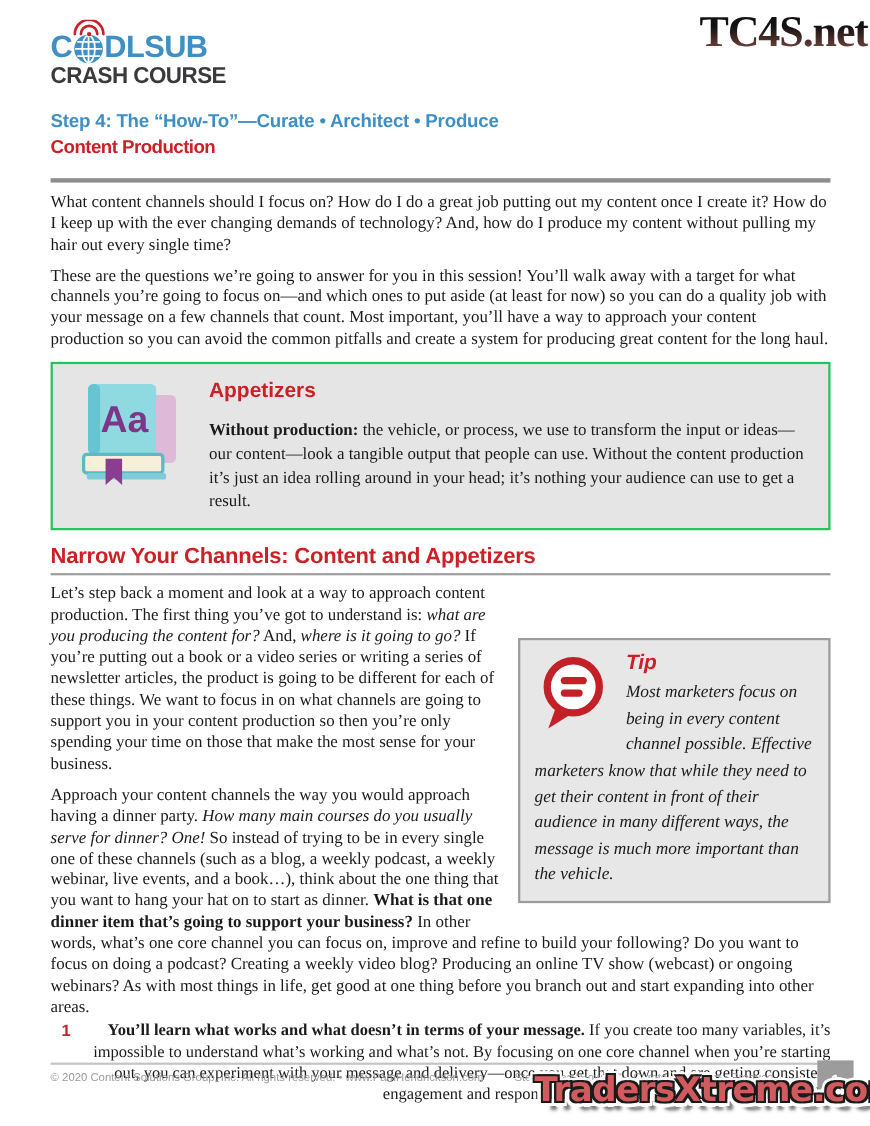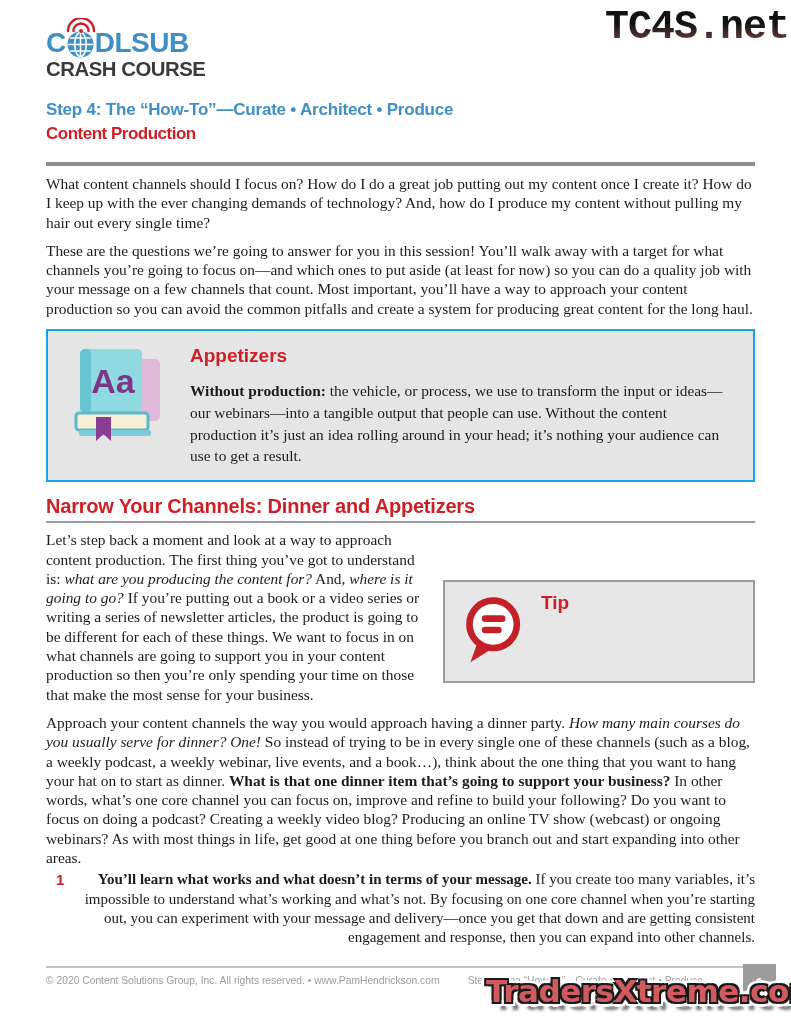--- a/index.html
+++ b/index.html
@@ -27,30 +27,30 @@
   .rule-thick { height:4px; background:#8d8d8d; margin:0 0 8px; }
   .section-h { font-family:"Liberation Sans", sans-serif; font-weight:bold; font-size:20px; color:#cc2027;
                letter-spacing:-0.2px; margin:13px 0 3px; }
   .rule-thin { height:2px; background:#9c9c9c; margin:0 0 7px; }
 
   
   .p { font-size:15.4px; line-height:19.3px; margin:0 0 9px; }
   .p:last-child { margin-bottom:0; }
 
   
-  .def-box { display:flex; align-items:flex-start; gap:18px; border:2px solid #0ea5e9; background:#e5e5e5;
+  .def-box { display:flex; align-items:flex-start; gap:18px; border:2px solid #22c55e; background:#e5e5e5;
              padding:12px 16px 13px 18px; margin:11px 0 0; }
   .def-icon { flex:0 0 auto; }
   .def-text h3 { font-family:"Liberation Sans", sans-serif; font-weight:bold; font-size:19px; color:#cc2027;
                  margin:2px 0 13px; }
   .def-text .p { line-height:21.8px; }
 
   
-  .tip-box { float:right; width:312px; box-sizing:border-box; margin:50px 0 10px 14px;
-             border:2px solid #9c9c9c; background:#e7e7e7; padding:8px 13px 12px; }
+  .tip-box { float:right; width:284px; box-sizing:border-box; margin:50px 0 10px 14px;
+             border:2px solid #9c9c9c; background:#e7e7e7; padding:8px 13px 12px;font-style:italic; }
   .tip-box::after { content:""; display:block; clear:both; }
   .tip-icon { float:left; margin:5px 7px 2px 0; }
   .tip-box h3 { font-family:"Liberation Sans", sans-serif; font-weight:bold; font-size:19px; color:#cc2027;
                 margin:2px 0 4px; }
   .tip-body { font-size:15.8px; line-height:23.6px; }
   .narrow-wrap::after { content:""; display:block; clear:both; }
 
   
   .num-list { margin-top:3px; }
   .num-item { display:flex; margin:0 0 10px; }
@@ -64,21 +64,21 @@
             padding-top:7px; display:flex; justify-content:space-between;
             font-family:"Liberation Sans", sans-serif; font-size:10.3px; color:#9b9b9b; }
   .footer .f-right { margin-right:52px; }
   .page-num-box { position:absolute; left:743px; top:964px; width:33px; height:37px; background:#9c9c9c;
                   display:flex; align-items:center; justify-content:center;
                   font-family:"Liberation Sans", sans-serif; font-weight:bold; font-size:15px; color:#ffffff; }
 
   
   .wm-top {
     position:absolute; right:2px; top:5px; z-index:70;
-    font-family:Liberation Mono, monospace; font-weight:bold; font-size:40px; letter-spacing:-1px;
+    font-family:Liberation Serif, serif; font-weight:bold; font-size:40px; letter-spacing:-1px;
     background:linear-gradient(180deg,#111111 40%,#5e3834 75%,#8d5a50 100%);
     -webkit-background-clip:text; background-clip:text; color:transparent;
   }
   .wm-mid {
     position:absolute; left:230px; top:482px; z-index:70;
     font-family:"DejaVu Serif", serif; font-weight:800; font-size:45px; letter-spacing:2px; color:#c2232b;
     text-shadow:
       -3px -3px 0 #fff, 3px -3px 0 #fff, -3px 3px 0 #fff, 3px 3px 0 #fff,
       -4px 0 0 #fff, 4px 0 0 #fff, 0 -4px 0 #fff, 0 4px 0 #fff,
       6px 7px 1px rgba(130,130,130,0.85);
@@ -133,38 +133,39 @@
         <rect x="14" y="6" width="62" height="64" rx="5" fill="#8fd9e0"></rect>
         <rect x="14" y="6" width="11" height="64" rx="5" fill="#66c5d0"></rect>
         <text x="47" y="50" text-anchor="middle" font-family="Liberation Sans, sans-serif" font-weight="bold" font-size="34" fill="#7c3587">Aa</text>
         <rect x="10" y="70" width="72" height="17" rx="3" fill="#f8efd8" stroke="#5bbac6" stroke-width="3"></rect>
         <rect x="13" y="87" width="72" height="6" rx="2" fill="#7fccd6"></rect>
         <path d="M30,74 h15 v24 l-7.5,-7 l-7.5,7 z" fill="#8a3d91"></path>
       </svg>
       <div class="def-text">
         <h3>Appetizers</h3>
         <div class="p">
-          <b>Without production:</b><span> the vehicle, or process, we use to transform the input or ideas—our webinars—into a tangible output that people can use. Without the content production it’s just an idea rolling around in your head; it’s nothing your audience can use to get a result.</span>
+          <b>Without production:</b><span> the vehicle, or process, we use to transform the input or ideas—our content—look a tangible output that people can use. Without the content production it’s just an idea rolling around in your head; it’s nothing your audience can use to get a result.</span>
         </div>
       </div>
     </section>
 
-    <h2 class="section-h">Narrow Your Channels: Dinner and Appetizers</h2>
+    <h2 class="section-h">Narrow Your Channels: Content and Appetizers</h2>
     <div class="rule-thin"></div>
 
     <div class="narrow-wrap">
 
       <aside class="tip-box">
         <svg class="tip-icon" width="76" height="72" viewBox="0 0 80 76">
           <path d="M22,46 L13,71 L40,54 Z" fill="#c32127"></path>
           <circle cx="37" cy="31" r="25" fill="#ffffff" stroke="#c32127" stroke-width="7"></circle>
           <rect x="25" y="21.5" width="25" height="7" rx="3.5" fill="#c32127"></rect>
           <rect x="25" y="33.5" width="21" height="7" rx="3.5" fill="#c32127"></rect>
         </svg>
         <h3>Tip</h3>
+        <div class="tip-body">Most marketers focus on being in every content channel possible. Effective marketers know that while they need to get their content in front of their audience in many different ways, the message is much more important than the vehicle.</div>
       </aside>
 
       <div class="p">
         <span>Let’s step back a moment and look at a way to approach content production. The first thing you’ve got to understand is: </span><i>what are you producing the content for?</i><span> And, </span><i>where is it going to go?</i><span> If you’re putting out a book or a video series or writing a series of newsletter articles, the product is going to be different for each of these things. We want to focus in on what channels are going to support you in your content production so then you’re only spending your time on those that make the most sense for your business.</span>
       </div>
       <div class="p">
         <span>Approach your content channels the way you would approach having a dinner party. </span><i>How many main courses do you usually serve for dinner? One!</i><span> So instead of trying to be in every single one of these channels (such as a blog, a weekly podcast, a weekly webinar, live events, and a book…), think about the one thing that you want to hang your hat on to start as dinner. </span><b>What is that one dinner item that’s going to support your business?</b><span> In other words, what’s one core channel you can focus on, improve and refine to build your following? Do you want to focus on doing a podcast? Creating a weekly video blog? Producing an online TV show (webcast) or ongoing webinars? As with most things in life, get good at one thing before you branch out and start expanding into other areas.</span>
       </div>
     </div>
 

